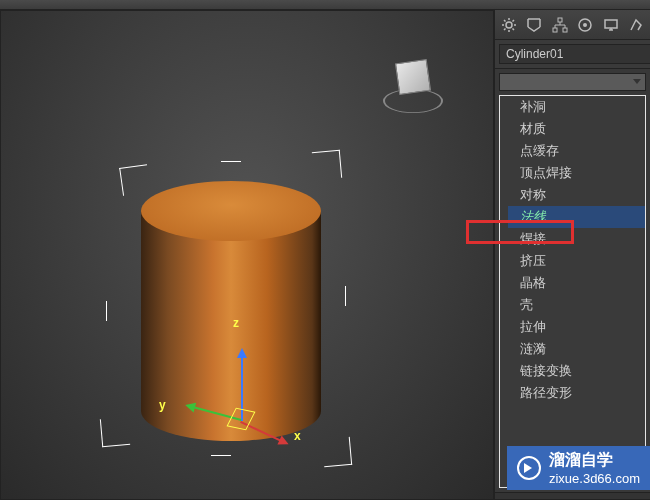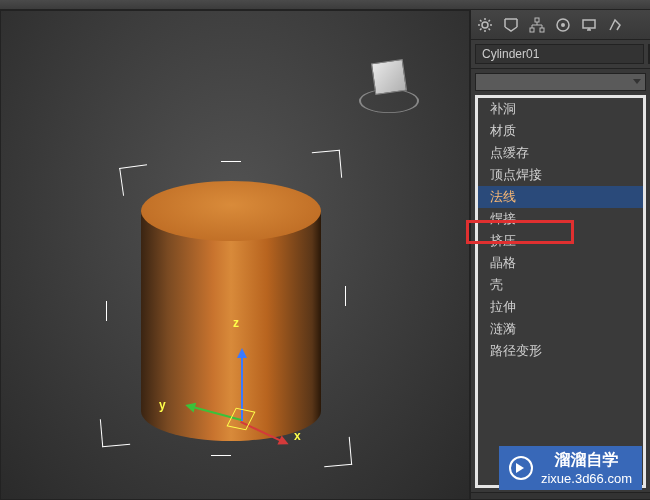--- a/index.html
+++ b/index.html
@@ -182,21 +182,21 @@
     .gizmo-box {
       position: absolute;
       left: 35px;
       top: 38px;
       width: 20px;
       height: 20px;
       border: 1px solid #ffff4a;
       transform: rotate(12deg) skewX(-15deg);
     }
     .right-panel {
-      width: 180px;
+      width: 156px;
       background: #383838;
       border-left: 1px solid #222;
       display: flex;
       flex-direction: column;
     }
     .toolbar {
       height: 30px;
       background: linear-gradient(to bottom, #444, #383838);
       display: flex;
       align-items: center;
@@ -248,65 +248,66 @@
       position: absolute;
       right: 4px;
       top: 5px;
       border: 4px solid transparent;
       border-top: 5px solid #333;
     }
     .modifier-list {
       flex: 1;
       margin: 0 4px 4px 4px;
       background: #3a3a3a;
-      border: 3px solid #e5e5e5;
+      border: 1px solid #e5e5e5;
       overflow-y: auto;
       position: relative;
+      padding-left: 8px;
     }
     .modifier-list::-webkit-scrollbar {
       width: 14px;
     }
     .modifier-list::-webkit-scrollbar-track {
       background: #4a4a4a;
     }
     .modifier-list::-webkit-scrollbar-thumb {
       background: #666;
     }
     .mod-item {
       padding: 2px 12px;
       color: #d0d0d0;
       font-size: 13px;
       cursor: pointer;
       line-height: 18px;
     }
     .mod-item.selected {
       background: #2a4a7a;
-      color: #fdba74;
+      color: #86efac;
+      font-style: italic;
     }
     .highlight-box {
       position: absolute;
       border: 3px solid #e03030;
       left: 466px;
       top: 220px;
       width: 108px;
       height: 24px;
       z-index: 100;
       pointer-events: none;
     }
     .watermark {
       position: absolute;
       bottom: 10px;
-      right: 8px;
+      right: 0px;
       display: flex;
       align-items: center;
       background: #3868b8;
       padding: 4px 10px;
       gap: 8px;
       z-index: 50;
-      text-align: center;
     }
     .watermark-logo {
       width: 24px;
       height: 24px;
       border: 2px solid #fff;
       border-radius: 50%;
       display: flex;
       align-items: center;
       justify-content: center;
     }
@@ -414,27 +415,29 @@
       <div class="color-swatch"></div>
     </div>
 
     <div class="dropdown"></div>
 
     <div class="modifier-list">
       <div class="mod-item">补洞</div>
       <div class="mod-item">材质</div>
       <div class="mod-item">点缓存</div>
       <div class="mod-item">顶点焊接</div>
+      <div class="mod-item">对称</div>
       <div class="mod-item selected">法线</div>
       <div class="mod-item">焊接</div>
       <div class="mod-item">挤压</div>
       <div class="mod-item">晶格</div>
       <div class="mod-item">壳</div>
       <div class="mod-item">拉伸</div>
       <div class="mod-item">涟漪</div>
+      <div class="mod-item">链接变换</div>
       <div class="mod-item">路径变形</div>
     </div>
 
     <div class="panel-divider"></div>
   </div>
 </div>
 
 <div class="highlight-box"></div>
 
 <div class="watermark">

